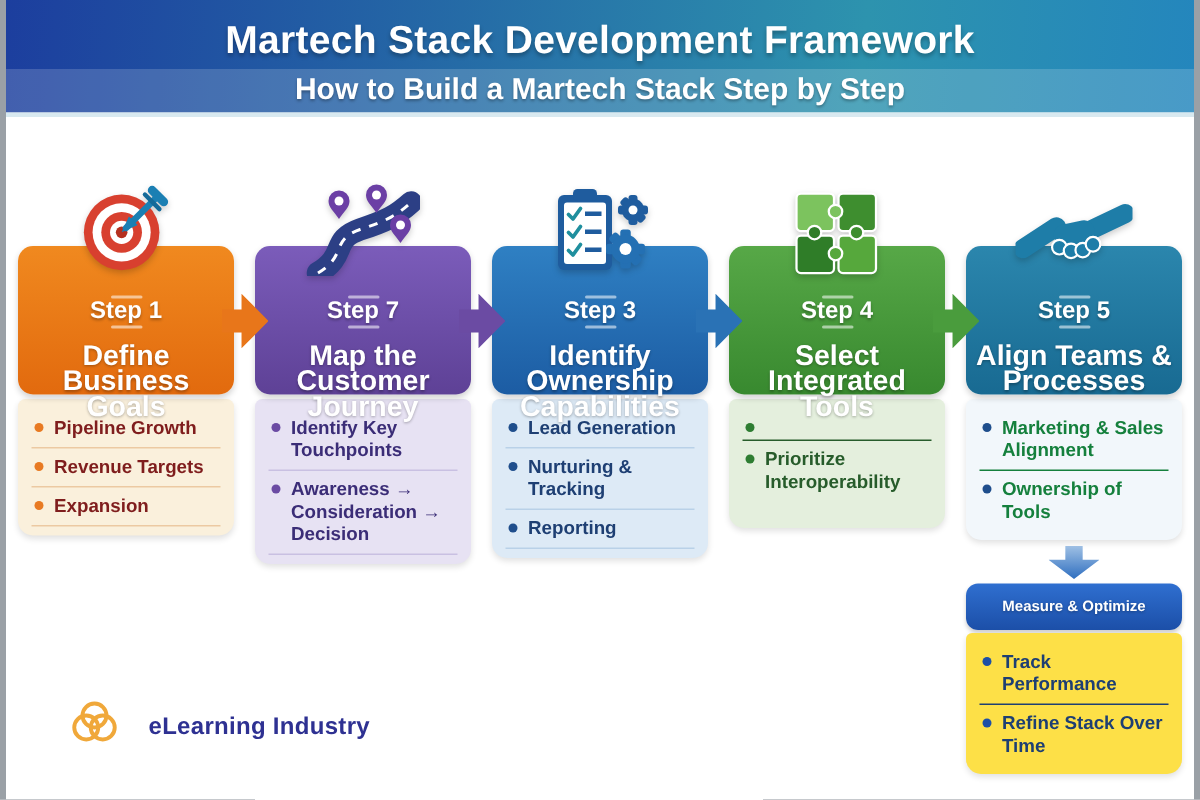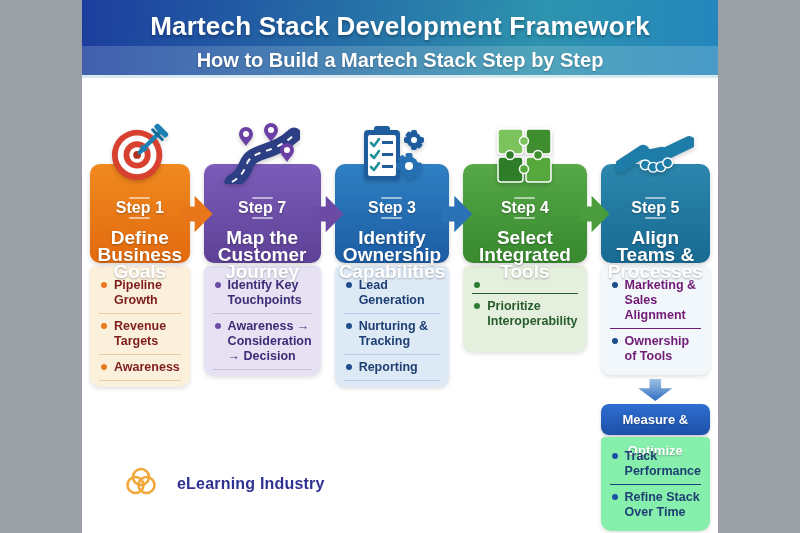--- a/index.html
+++ b/index.html
@@ -1,18 +1,18 @@
 <!DOCTYPE html>
 <html><head>
 <meta charset="utf-8">
 <style>
   * { margin:0; padding:0; box-sizing:border-box; }
   html,body { background:#9aa0a6; }
   .canvas {
-    width:636px; height:533px; position:relative; margin:0 auto;
+    width:792px; height:533px; position:relative; margin:0 auto;
     background:#ffffff; overflow:hidden;
     font-family:"Liberation Sans", sans-serif;
   }
   
   .banner {
     position:relative; height:78px;
     background:linear-gradient(95deg,#1c3e9e 0%,#2d93ae 72%,#2486bd 100%);
     border-bottom:3px solid #d8e9f0;
   }
   .banner-title {
@@ -65,33 +65,33 @@
   .h2 { background:linear-gradient(180deg,#7b5cba,#5e4196); }
   .h3 { background:linear-gradient(180deg,#2f80c3,#1c5ca3); }
   .h4 { background:linear-gradient(180deg,#57a847,#38892f); }
   .h5 { background:linear-gradient(180deg,#2b86ad,#186a92); }
   .a1 { background:#e8761a; } .a2 { background:#6b4ba3; }
   .a3 { background:#2a72b5; } .a4 { background:#4a9c3d; }
   .l1 { background:#faf0dc; color:#7f1d1d; } .l1 li { border-color:#ecc9a2; } .l1 .dot { background:#e87a22; }
   .l2 { background:#e7e2f3; color:#3b2d77; } .l2 li { border-color:#c9c0e2; } .l2 .dot { background:#6b4ba3; }
   .l3 { background:#ddeaf6; color:#1e3f73; } .l3 li { border-color:#b9d1e8; } .l3 .dot { background:#1f4e8c; }
   .l4 { background:#e4efdd; color:#275c2b; } .l4 li { border-color:#c2dab9; } .l4 .dot { background:#2e7d32; }
-  .l5 { background:#f2f7fb; color:#701a75; min-height:76px; } .l5 li { border-color:#c3d8e8; } .l5 .dot { background:#1f4e8c; }
+  .l5 { background:#f2f7fb; color:#15803d; min-height:76px; } .l5 li { border-color:#c3d8e8; } .l5 .dot { background:#1f4e8c; }
   
   .down-arrow-wrap { display:flex; justify-content:center; padding:4px 0 3px; }
   .down-arrow {
     width:34px; height:22px; background:linear-gradient(180deg,#9fc0e4,#2f6fc0);
     clip-path:polygon(33% 0,67% 0,67% 42%,100% 42%,50% 100%,0 42%,33% 42%);
   }
   .m-head {
     height:31px; border-radius:8px; background:linear-gradient(180deg,#2f6fd0,#1c4fa8);
-    color:#fff; font-size:13px; font-weight:bold; text-align:center; line-height:31px;
+    color:#fff; font-size:10px; font-weight:bold; text-align:center; line-height:31px;
     box-shadow:0 2px 3px rgba(0,0,0,.2); text-shadow:0 1px 2px rgba(0,0,0,.3);
   }
-  .m-list { margin-top:2px; min-height:52px; border-radius:4px 4px 10px 10px; background:#86efac; color:#1e3f73; }
+  .m-list { margin-top:2px; min-height:52px; border-radius:4px 4px 10px 10px; background:#fde047; color:#1e3f73; }
   .m-list li { border-color:#b9cfe8; } .m-list .dot { background:#1d4fa6; }
   
   .footer { position:absolute; left:42px; top:466px; display:flex; align-items:center; gap:19px; }
   .brand-text { color:#2e3192; font-size:16px; font-weight:bold; letter-spacing:.2px; }
 </style>
 </head>
 <body>
 
 <div class="canvas">
 
@@ -131,21 +131,21 @@
         <li>
             <span class="dot"></span>
             <span>Pipeline Growth</span>
           </li>
         <li>
             <span class="dot"></span>
             <span>Revenue Targets</span>
           </li>
         <li>
             <span class="dot"></span>
-            <span>Awareness</span>
+            <span>Expansion</span>
           </li>
       </ul>
     </div>
 
     <div class="col">
       <div class="icon-wrap">
         <svg width="76" height="62" viewBox="0 0 76 62">
           <path d="M8,60 C28,48 16,38 36,31 C54,25 60,22 70,13" fill="none" stroke="#2c3f85" stroke-width="15" stroke-linecap="round"></path>
           <path d="M8,60 C28,48 16,38 36,31 C54,25 60,22 70,13" fill="none" stroke="#ffffff" stroke-width="2" stroke-dasharray="6 6"></path>
           <g transform="translate(22,24)">

